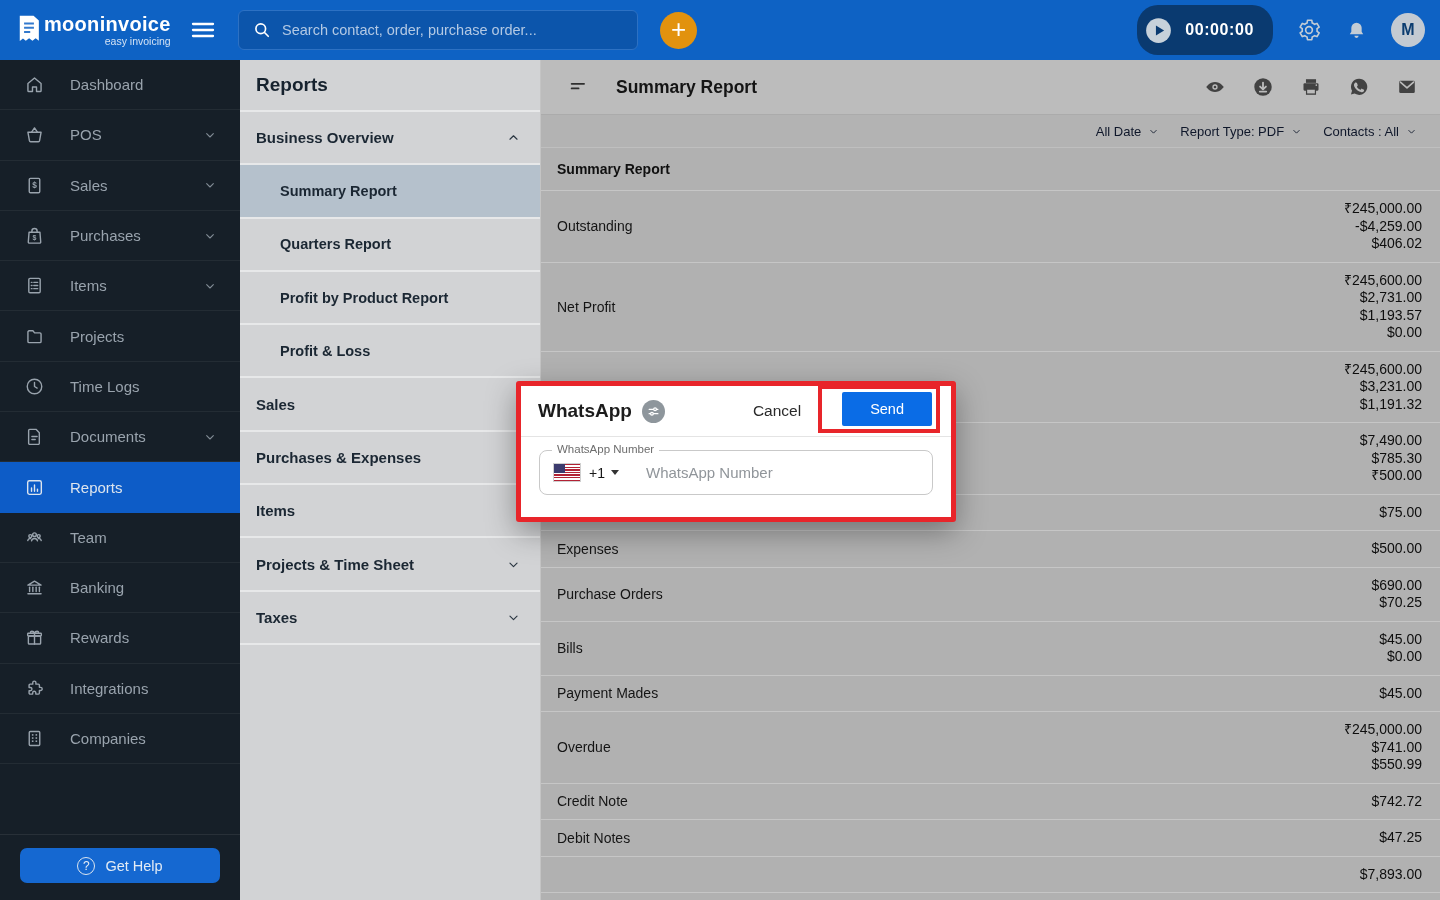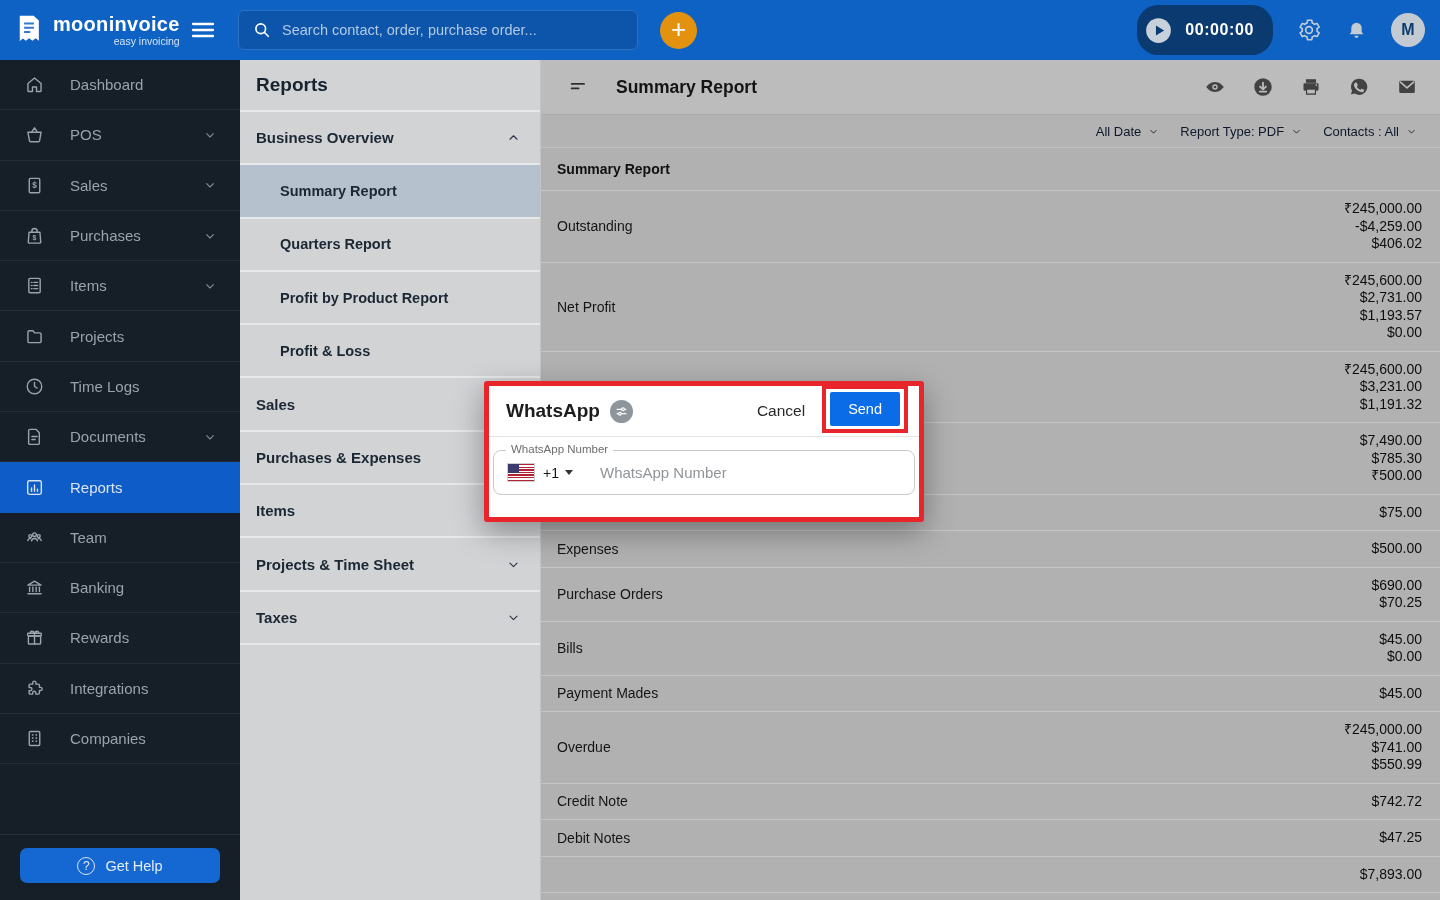--- a/index.html
+++ b/index.html
@@ -2,21 +2,21 @@
 <html><head>
 <meta charset="utf-8">
 <style>
   * { margin:0; padding:0; box-sizing:border-box; }
   html,body { width:1440px; height:900px; }
   body { font-family:"Liberation Sans", sans-serif; }
   .app { position:relative; width:1440px; height:900px; background:#b1b1b1; overflow:hidden; }
 
   
   .topbar { position:absolute; top:0; left:0; right:0; height:60px; background:#0e62c4; display:flex; align-items:center; z-index:20; }
-  .brand { display:flex; align-items:center; gap:9px; padding-left:14px; width:178px; }
+  .brand { display:flex; align-items:center; gap:0; padding-left:14px; width:178px; }
   .brand-icon svg { display:block; }
   .brand-text { color:#fff; line-height:1; }
   .brand-name { font-size:20px; font-weight:700; letter-spacing:.3px; display:block; }
   .brand-tag { font-size:10.5px; color:#d3e2f4; display:block; text-align:right; margin-top:2px; }
   .hamburger { margin-left:12px; cursor:pointer; display:flex; align-items:center; }
   .search { margin-left:22px; width:400px; height:40px; background:#0c55ab; border:1px solid #2d71c3; border-radius:6px; display:flex; align-items:center; padding:0 13px; gap:10px; }
   .search input { flex:1; background:transparent; border:none; outline:none; color:#e7eef7; font-size:14.5px; font-family:inherit; }
   .search input::placeholder { color:#b3c9e4; }
   .add-btn { margin-left:22px; width:37px; height:37px; border-radius:50%; background:#e2920e; border:none; color:#fff; font-size:26px; line-height:30px; cursor:pointer; display:flex; align-items:center; justify-content:center; padding-bottom:2px; }
   .top-right { margin-left:auto; display:flex; align-items:center; gap:23px; padding-right:15px; }
@@ -56,28 +56,28 @@
   .actions svg { width:22px; height:22px; }
   .filter-row { height:33px; display:flex; justify-content:flex-end; align-items:center; gap:20px; padding-right:22px; font-size:13px; color:#0f172a; border-bottom:1px solid #bfbfbf; background:#b3b3b3; }
   .filter { display:flex; align-items:center; gap:6px; cursor:pointer; }
   .filter svg { width:13px; height:13px; }
   .thead { padding:13px 16px; font-weight:700; font-size:14px; color:#101010; border-bottom:1px solid #c6c6c6; }
   .trow { display:flex; justify-content:space-between; align-items:center; padding:9px 18px 9px 16px; border-bottom:1px solid #c6c6c6; }
   .trow .lbl { font-size:14px; color:#151515;text-align:center; }
   .trow .vals { text-align:right; font-size:14px; color:#0e0e0e; line-height:17.5px; }
 
   
-  .modal { position:absolute; left:484px; top:381px; width:440px; height:141px; background:#fff; border:5px solid #e8252a; border-radius:3px; box-shadow:0 10px 30px rgba(0,0,0,.35); z-index:30; }
+  .modal { position:absolute; left:516px; top:381px; width:440px; height:141px; background:#fff; border:5px solid #e8252a; border-radius:3px; box-shadow:0 10px 30px rgba(0,0,0,.35); z-index:30; }
   .modal-header { height:51px; display:flex; align-items:center; padding:0 11px 0 17px; border-bottom:1px solid #e4e4e4; }
   .modal-title { font-size:19px; font-weight:600; color:#1c1c1c; }
   .tune { width:23px; height:23px; border-radius:50%; background:#8e969c; margin-left:10px; display:flex; align-items:center; justify-content:center; cursor:pointer; }
   .cancel { margin-left:auto; font-size:15.5px; color:#2a2a2a; margin-right:17px; cursor:pointer; }
   .send-annot { border:4px solid #e8252a; padding:3px 4px; align-self:flex-start; margin-top:-1px; }
-  .send-btn { background:#0a6ce6; color:#fff; border:none; font-size:14.5px; font-family:inherit; padding:9px 18px; border-radius:2px; cursor:pointer; }
-  .modal-body { padding:13px 4px; }
+  .send-btn { background:#0a6ce6; color:#fff; border:none; font-size:14.5px; font-family:inherit; padding:9px 28px; border-radius:2px; cursor:pointer;margin-left:16px; }
+  .modal-body { padding:13px 18px; }
   .field { position:relative; border:1px solid #c9c9c9; border-radius:8px; height:45px; display:flex; align-items:center; padding:0 14px; }
   .field-label { position:absolute; top:-8px; left:12px; background:#fff; padding:0 5px; font-size:11.5px; color:#6d6d6d; }
   .flag { position:relative; width:26px; height:17px; flex:none; background:repeating-linear-gradient(180deg,#b22234 0 1.31px,#fff 1.31px 2.62px); outline:1px solid #d0d0d0; cursor:pointer; }
   .flag::before { content:""; position:absolute; top:0; left:0; width:11px; height:9px; background:#3c3b6e; }
   .dial { margin-left:9px; font-size:14px; color:#181818; }
   .caret { margin-left:6px; width:0; height:0; border-left:4.5px solid transparent; border-right:4.5px solid transparent; border-top:5.5px solid #333; }
   .wa-input { flex:1; margin-left:27px; border:none; outline:none; font-size:15px; color:#222; background:transparent; font-family:inherit; }
   .wa-input::placeholder { color:#90959a; }
 </style>
 </head>

